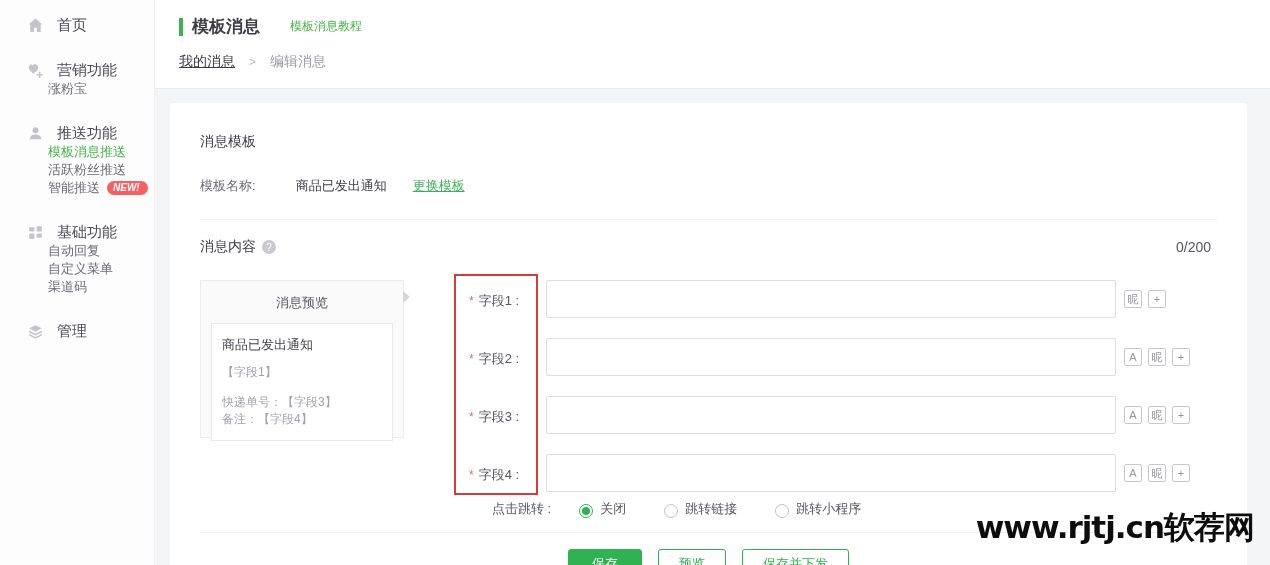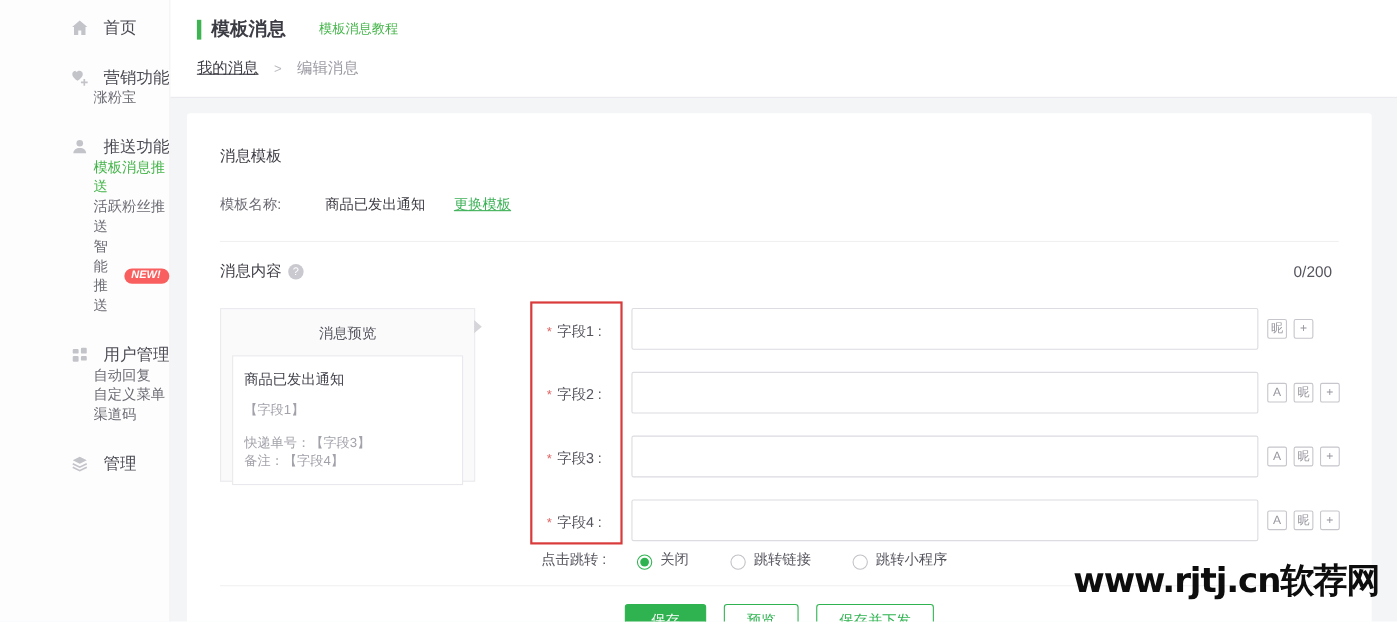--- a/index.html
+++ b/index.html
@@ -1,21 +1,21 @@
 <!DOCTYPE html>
 <html><head>
 <meta charset="utf-8">
 <style>
   * { margin:0; padding:0; box-sizing:border-box; }
   html,body { width:1270px; height:565px; overflow:hidden; }
   body { display:flex; font-family:"Liberation Sans","DejaVu Sans",sans-serif; background:#f4f5f7; color:#3a3a42; }
 
   
   .sidebar { width:155px; flex-shrink:0; background:#fdfdfd; border-right:1px solid #f0f0f2; padding-top:16px; }
-  .side-group { margin-top:26px;padding-left:37px; }
+  .side-group { margin-top:26px; }
   .side-group:first-child { margin-top:0; }
   .group-head { display:flex; align-items:center; padding-left:27px; cursor:pointer; }
   .group-head .gicon { width:17px; height:17px; margin-right:13px; display:inline-flex; }
   .group-head .glabel { font-size:15px; color:#4c4c55; }
   .side-child { padding-left:48px; font-size:13px; color:#6b6b74; cursor:pointer; display:flex; align-items:center; }
   .side-child.active { color:#44b549; }
   .new-badge { margin-left:7px; background:#fa5f5f; color:#fff; font-size:10px; font-style:italic; font-weight:bold; border-radius:9px; padding:2px 8px 2px 6px; line-height:1; }
 
   
   .main { flex:1; display:flex; flex-direction:column; position:relative; }
@@ -37,21 +37,21 @@
   .tpl-value { margin-left:40px; color:#3c3c44; }
   .change-link { margin-left:26px; color:#3db157; text-decoration:underline; cursor:pointer; }
   .divider { border-top:1px solid #f0f0f2; margin-top:24px; }
 
   .content-head { margin-top:18px; display:flex; justify-content:space-between; align-items:center; }
   .content-title-wrap { display:flex; align-items:center; font-size:14px; color:#3c3c44; }
   .help-icon { margin-left:6px; width:14px; height:14px; border-radius:50%; background:#c9c9cf; color:#fff; font-size:10px; display:flex; align-items:center; justify-content:center; cursor:pointer; }
   .counter { font-size:14px; color:#55555e; margin-right:6px; }
 
   .form-area { margin-top:24px; display:flex; }
-  .preview-panel { width:232px; height:158px; background:#fafafb; border:1px solid #ebebef; position:relative; flex-shrink:0; }
+  .preview-panel { width:204px; height:158px; background:#fafafb; border:1px solid #ebebef; position:relative; flex-shrink:0; }
   .preview-title { text-align:center; margin-top:13px; font-size:13px; color:#55555e; }
   .preview-arrow { position:absolute; right:-7px; top:10px; width:0; height:0; border-top:6px solid transparent; border-bottom:6px solid transparent; border-left:7px solid #d5d5da; }
   .preview-inner { margin:11px 10px 0; background:#fff; border:1px solid #e9e9ed; padding:12px 10px 12px; }
   .pv-title { font-size:13px; color:#42424c; }
   .pv-field1 { margin-top:10px; font-size:12px; color:#a2a2aa; }
   .pv-line { font-size:12px; color:#a2a2aa; line-height:17px; }
   .pv-gap { height:13px; }
 
   .fields-wrap { margin-left:50px; position:relative; }
   .red-box { position:absolute; left:0; top:-6px; width:84px; height:221px; border:2px solid #d93a3a; pointer-events:none; z-index:2; }
@@ -135,21 +135,21 @@
   <div class="side-group">
     <div class="group-head">
       <span class="gicon">
         <svg viewBox="0 0 16 16" width="17" height="17">
             <rect x="2" y="3" width="5" height="4" rx="1" fill="#c3c3ca"></rect>
             <rect x="9" y="2" width="5" height="5" rx="1" fill="#c3c3ca"></rect>
             <rect x="2" y="9" width="5" height="5" rx="1" fill="#c3c3ca"></rect>
             <rect x="9" y="9" width="5" height="4" rx="1" fill="#c3c3ca"></rect>
           </svg>
       </span>
-      <span class="glabel">用户管理</span>
+      <span class="glabel">基础功能</span>
     </div>
     <div class="side-child">
       <span>自动回复</span>
     </div>
     <div class="side-child">
       <span>自定义菜单</span>
     </div>
     <div class="side-child">
       <span>渠道码</span>
     </div>

